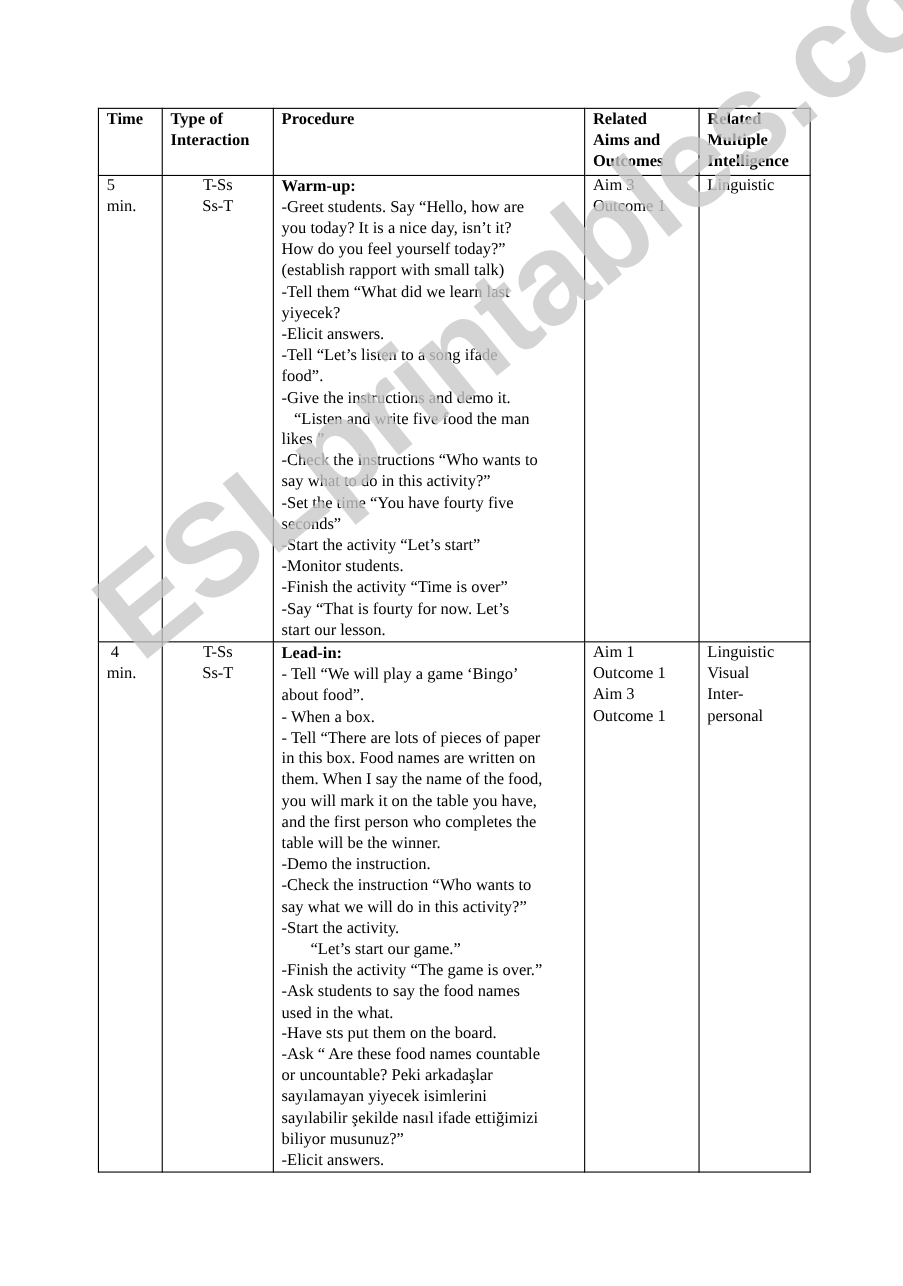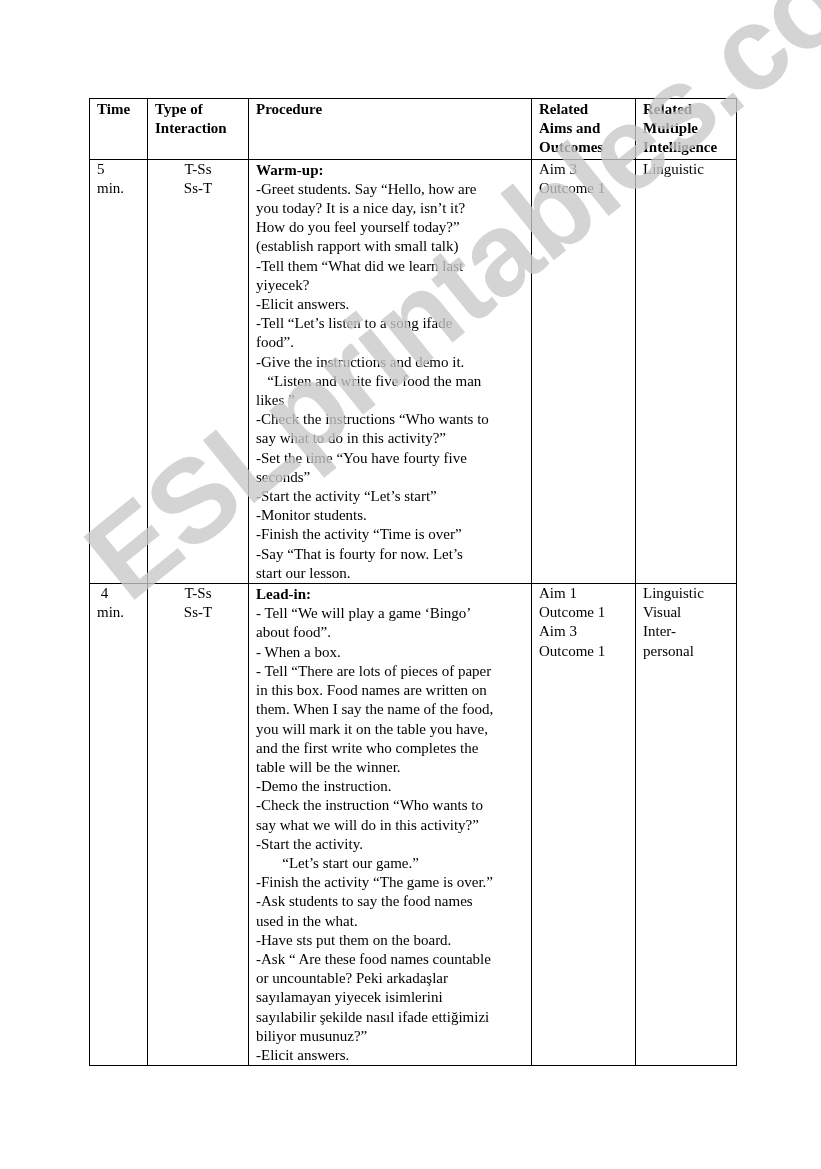--- a/index.html
+++ b/index.html
@@ -114,21 +114,21 @@
         </td>
         <td style="padding-top:1px;">
           <span class="proc-title">Lead-in:</span>
           <span class="line">- Tell “We will play a game ‘Bingo’</span>
           <span class="line">about food”.</span>
           <span class="line">- When a box.</span>
           <span class="line">- Tell “There are lots of pieces of paper</span>
           <span class="line">in this box. Food names are written on</span>
           <span class="line">them. When I say the name of the food,</span>
           <span class="line">you will mark it on the table you have,</span>
-          <span class="line">and the first write who completes the</span>
+          <span class="line">and the first person who completes the</span>
           <span class="line">table will be the winner.</span>
           <span class="line">-Demo the instruction.</span>
           <span class="line">-Check the instruction “Who wants to</span>
           <span class="line">say what we will do in this activity?”</span>
           <span class="line">-Start the activity.</span>
           <span class="line">       “Let’s start our game.”</span>
           <span class="line">-Finish the activity “The game is over.”</span>
           <span class="line">-Ask students to say the food names</span>
           <span class="line">used in the what.</span>
           <span class="line">-Have sts put them on the board.</span>

